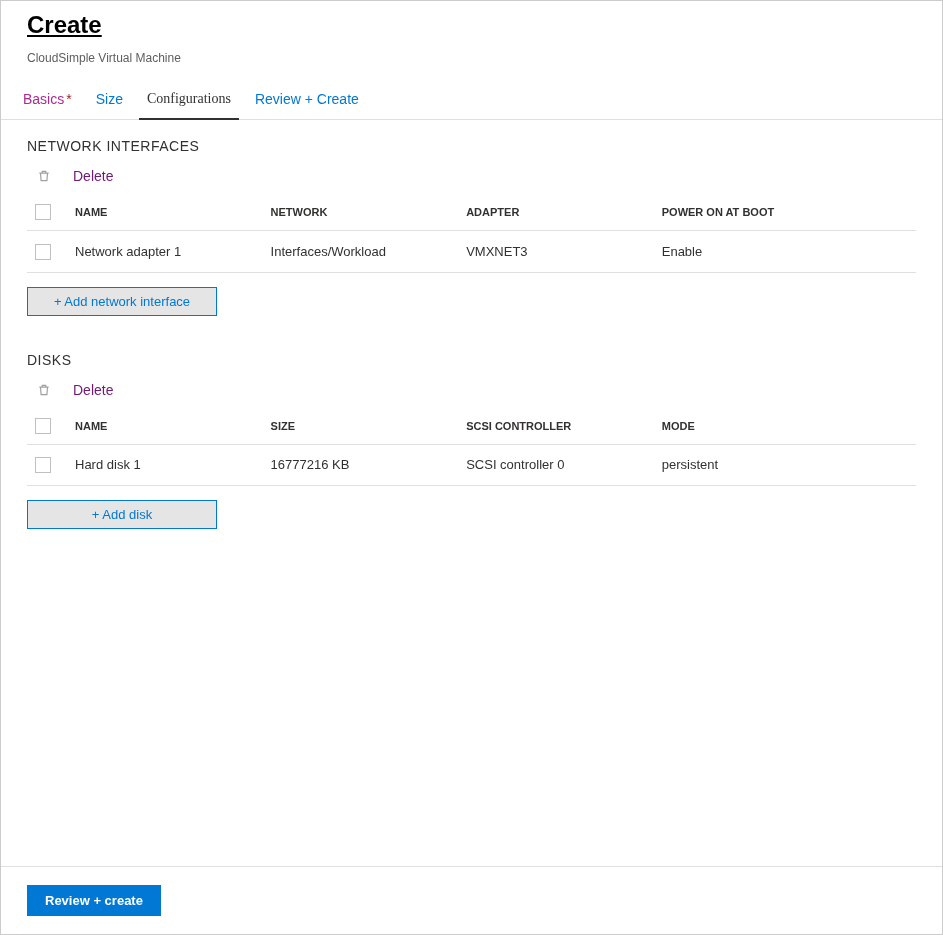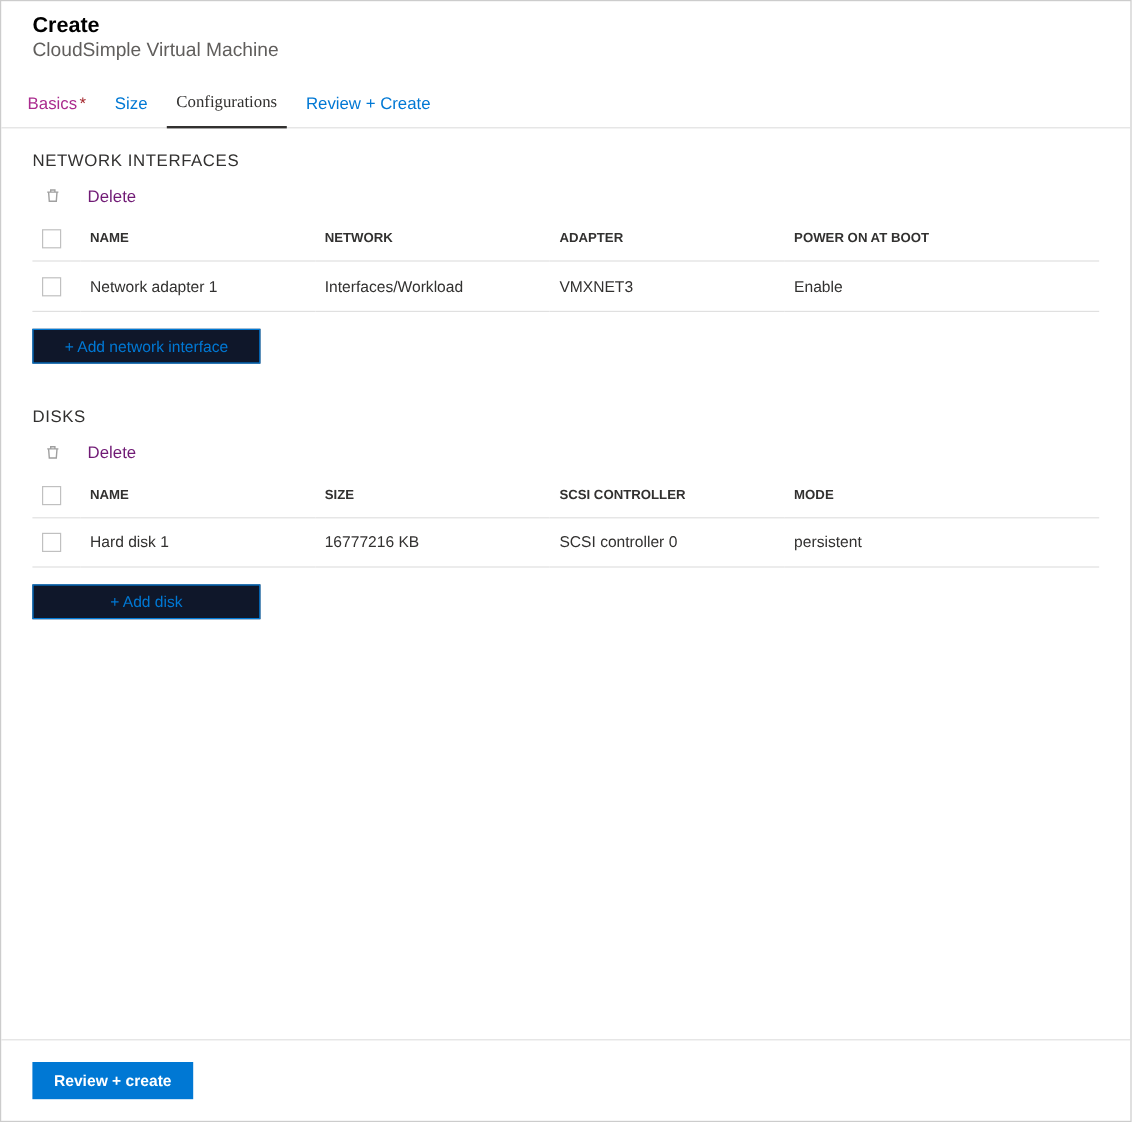--- a/index.html
+++ b/index.html
@@ -15,28 +15,29 @@
       width: 943px;
       height: 935px;
       border: 1px solid #cccccc;
       display: flex;
       flex-direction: column;
     }
     .header {
       padding: 10px 26px 10px 26px;
     }
     .header h1 {
-      font-size: 18px;
+      font-size: 24px;
       font-weight: 600;
       color: #000000;
+      text-decoration: underline;
     }
     .header .subtitle {
-      font-size: 16px;
+      font-size: 12px;
       color: #605e5c;
-      margin-top: 2px;
+      margin-top: 12px;
     }
     .tabs {
       display: flex;
       border-bottom: 1px solid #e0e0e0;
       padding-left: 10px;
       margin-top: 6px;
     }
     .tab {
       padding: 10px 12px 12px 12px;
       font-size: 14px;
@@ -130,21 +131,21 @@
       width: 16px;
       height: 16px;
       border: 1px solid #c0c0c0;
       background: #ffffff;
       display: inline-block;
       vertical-align: middle;
     }
     .add-btn {
       border: 1px solid #0078d4;
       color: #0078d4;
-      background: #0f172a;
+      background: #e5e5e5;
       font-size: 13px;
       padding: 6px 16px;
       cursor: pointer;
       min-width: 190px;
       text-align: center;
       font-family: inherit;
     }
     .section-block {
       margin-bottom: 36px;
     }

